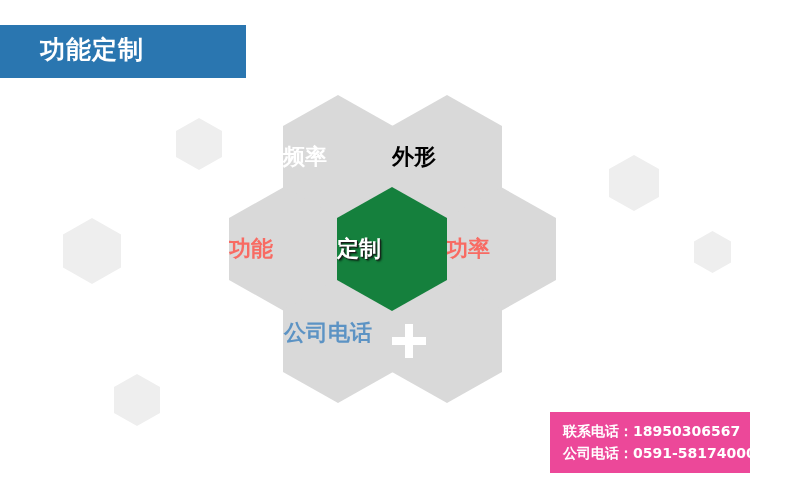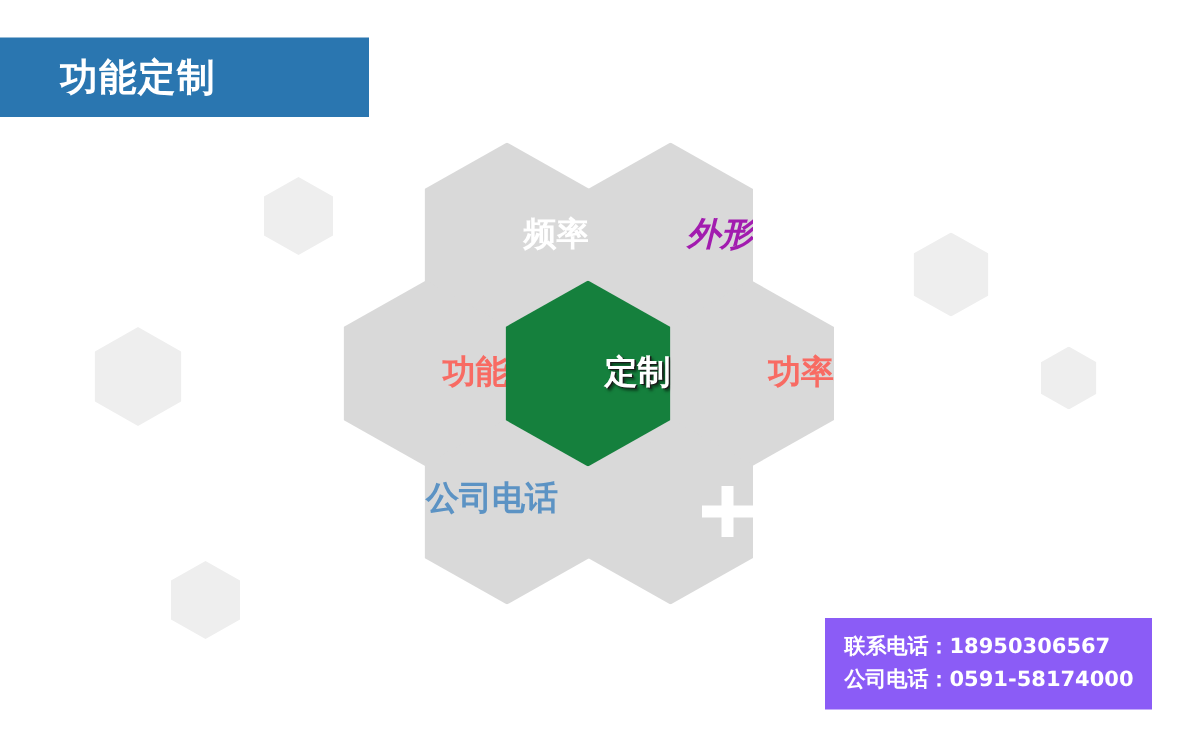--- a/index.html
+++ b/index.html
@@ -27,20 +27,21 @@
     position: absolute;
     left: 0px;
     top: 25px;
     width: 246px;
     height: 53px;
     background: #2a76b0;
     display: flex;
     align-items: center;
     box-sizing: border-box;
     padding-left: 40px;
+    font-family: Liberation Mono, monospace;
   }
   #title-banner .title-text {
     color: #ffffff;
     font-size: 25px;
     font-weight: bold;
     letter-spacing: 1px;
     line-height: 1;
     white-space: nowrap;
   }
 
@@ -60,37 +61,37 @@
     height: 500px;
   }
   .hex {
     position: absolute;
     width: 110px;
     height: 124px;
     background: #d9d9d9;
     clip-path: polygon(50% 0%, 100% 25%, 100% 75%, 50% 100%, 0% 75%, 0% 25%);
     display: flex;
     align-items: center;
-    justify-content: flex-end;
+    justify-content: flex-start;
     overflow: visible;
   }
   .hex.center {
     background: #15803d;
   }
   .hex .hex-label {
     font-size: 22px;
     font-weight: bold;
     line-height: 1;
     white-space: nowrap;
     text-align: center;
     position: relative;
     z-index: 5;
   }
   .label-white  { color: #ffffff; }
-  .label-blue   { color: #a21caf; font-style: italic; }
+  .label-blue   { color: #000000; }
   .label-blue-soft { color: #5c93c4; }
   .label-red    { color: #f86b63; }
   .label-center {
     color: #ffffff;
     font-size: 24px;
     text-shadow:
       1px 1px 0 #1b1b1b,
       2px 2px 2px rgba(0,0,0,0.55);
   }
 
@@ -123,23 +124,23 @@
     font-weight: bold;
     white-space: nowrap;
     line-height: 1;
   }
 
   
   #contact-box {
     position: absolute;
     left: 550px;
     top: 412px;
-    width: 218px;
+    width: 200px;
     height: 61px;
-    background: #8b5cf6;
+    background: #ec4899;
     box-sizing: border-box;
     padding: 8px 0 0 13px;
   }
   #contact-box .contact-line {
     color: #ffffff;
     font-size: 14px;
     font-weight: bold;
     line-height: 22px;
     white-space: nowrap;
   }

